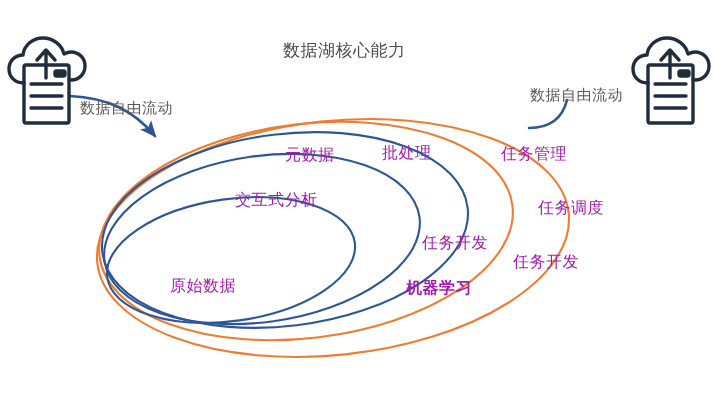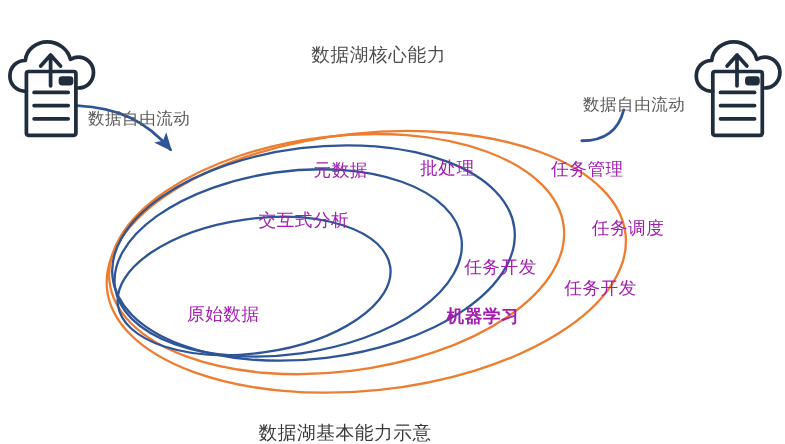--- a/index.html
+++ b/index.html
@@ -100,21 +100,20 @@
                C709,58 703,64 695,64"></path>
       <path d="M670,62 L670,35 M661,44 L670,34 L679,44"></path>
       <rect x="648" y="49" width="45" height="58" rx="2"></rect>
       <rect x="679" y="55" width="10" height="5" rx="1.4" fill="#1f2d3d"></rect>
       <path d="M655,68 L686,68 M655,80 L686,80 M655,92 L686,92"></path>
     </g>
   </svg>
 
   <div class="lbl lbl-title" style="left:283px; top:26px;">数据湖核心能力</div>
 
-  <div class="lbl lbl-caption" style="left:235px; top:370px;">数据湖基本能力示意</div>
 
   <div class="lbl lbl-flow" style="left:80px; top:85px;">数据自由流动</div>
 
   <div class="lbl lbl-flow" style="left:530px; top:72px;">数据自由流动</div>
 
   <div class="lbl lbl-ring" style="left:170px; top:243px;margin-top:19px;">原始数据</div>
 
   <div class="lbl lbl-ring" style="left:235px; top:176px;">交互式分析</div>
 
   <div class="lbl lbl-ring" style="left:285px; top:131px;">元数据</div>

